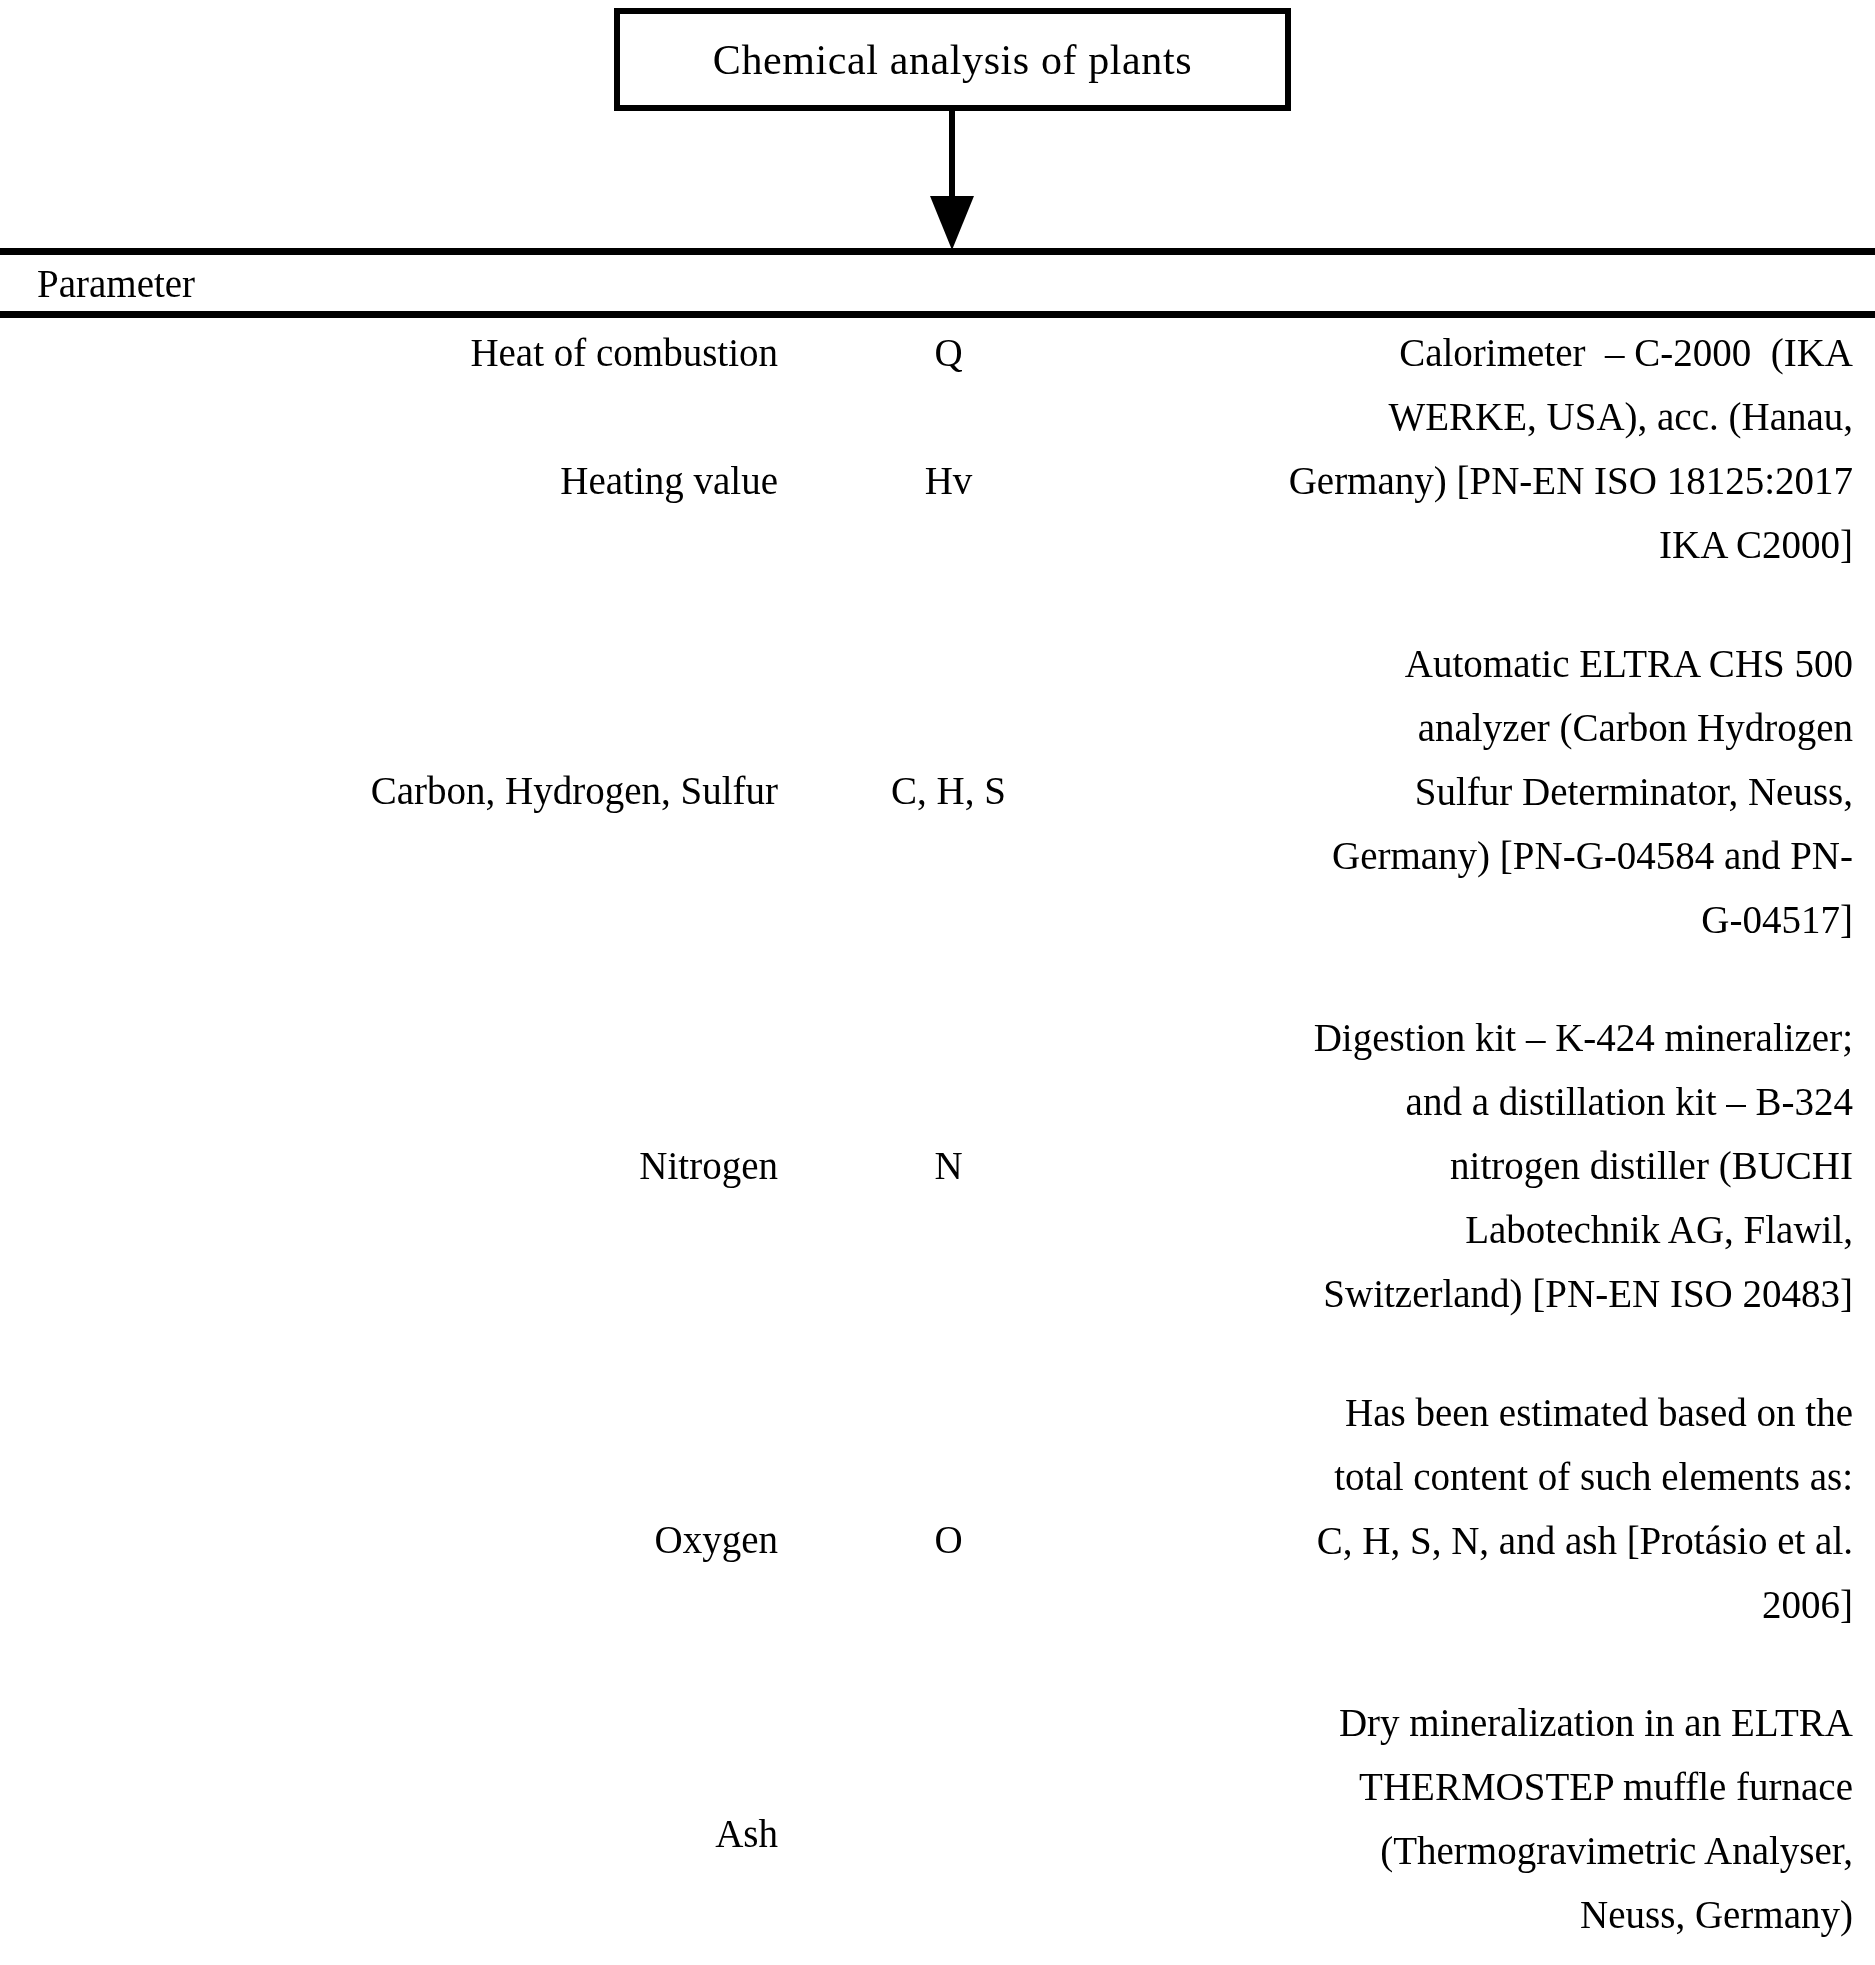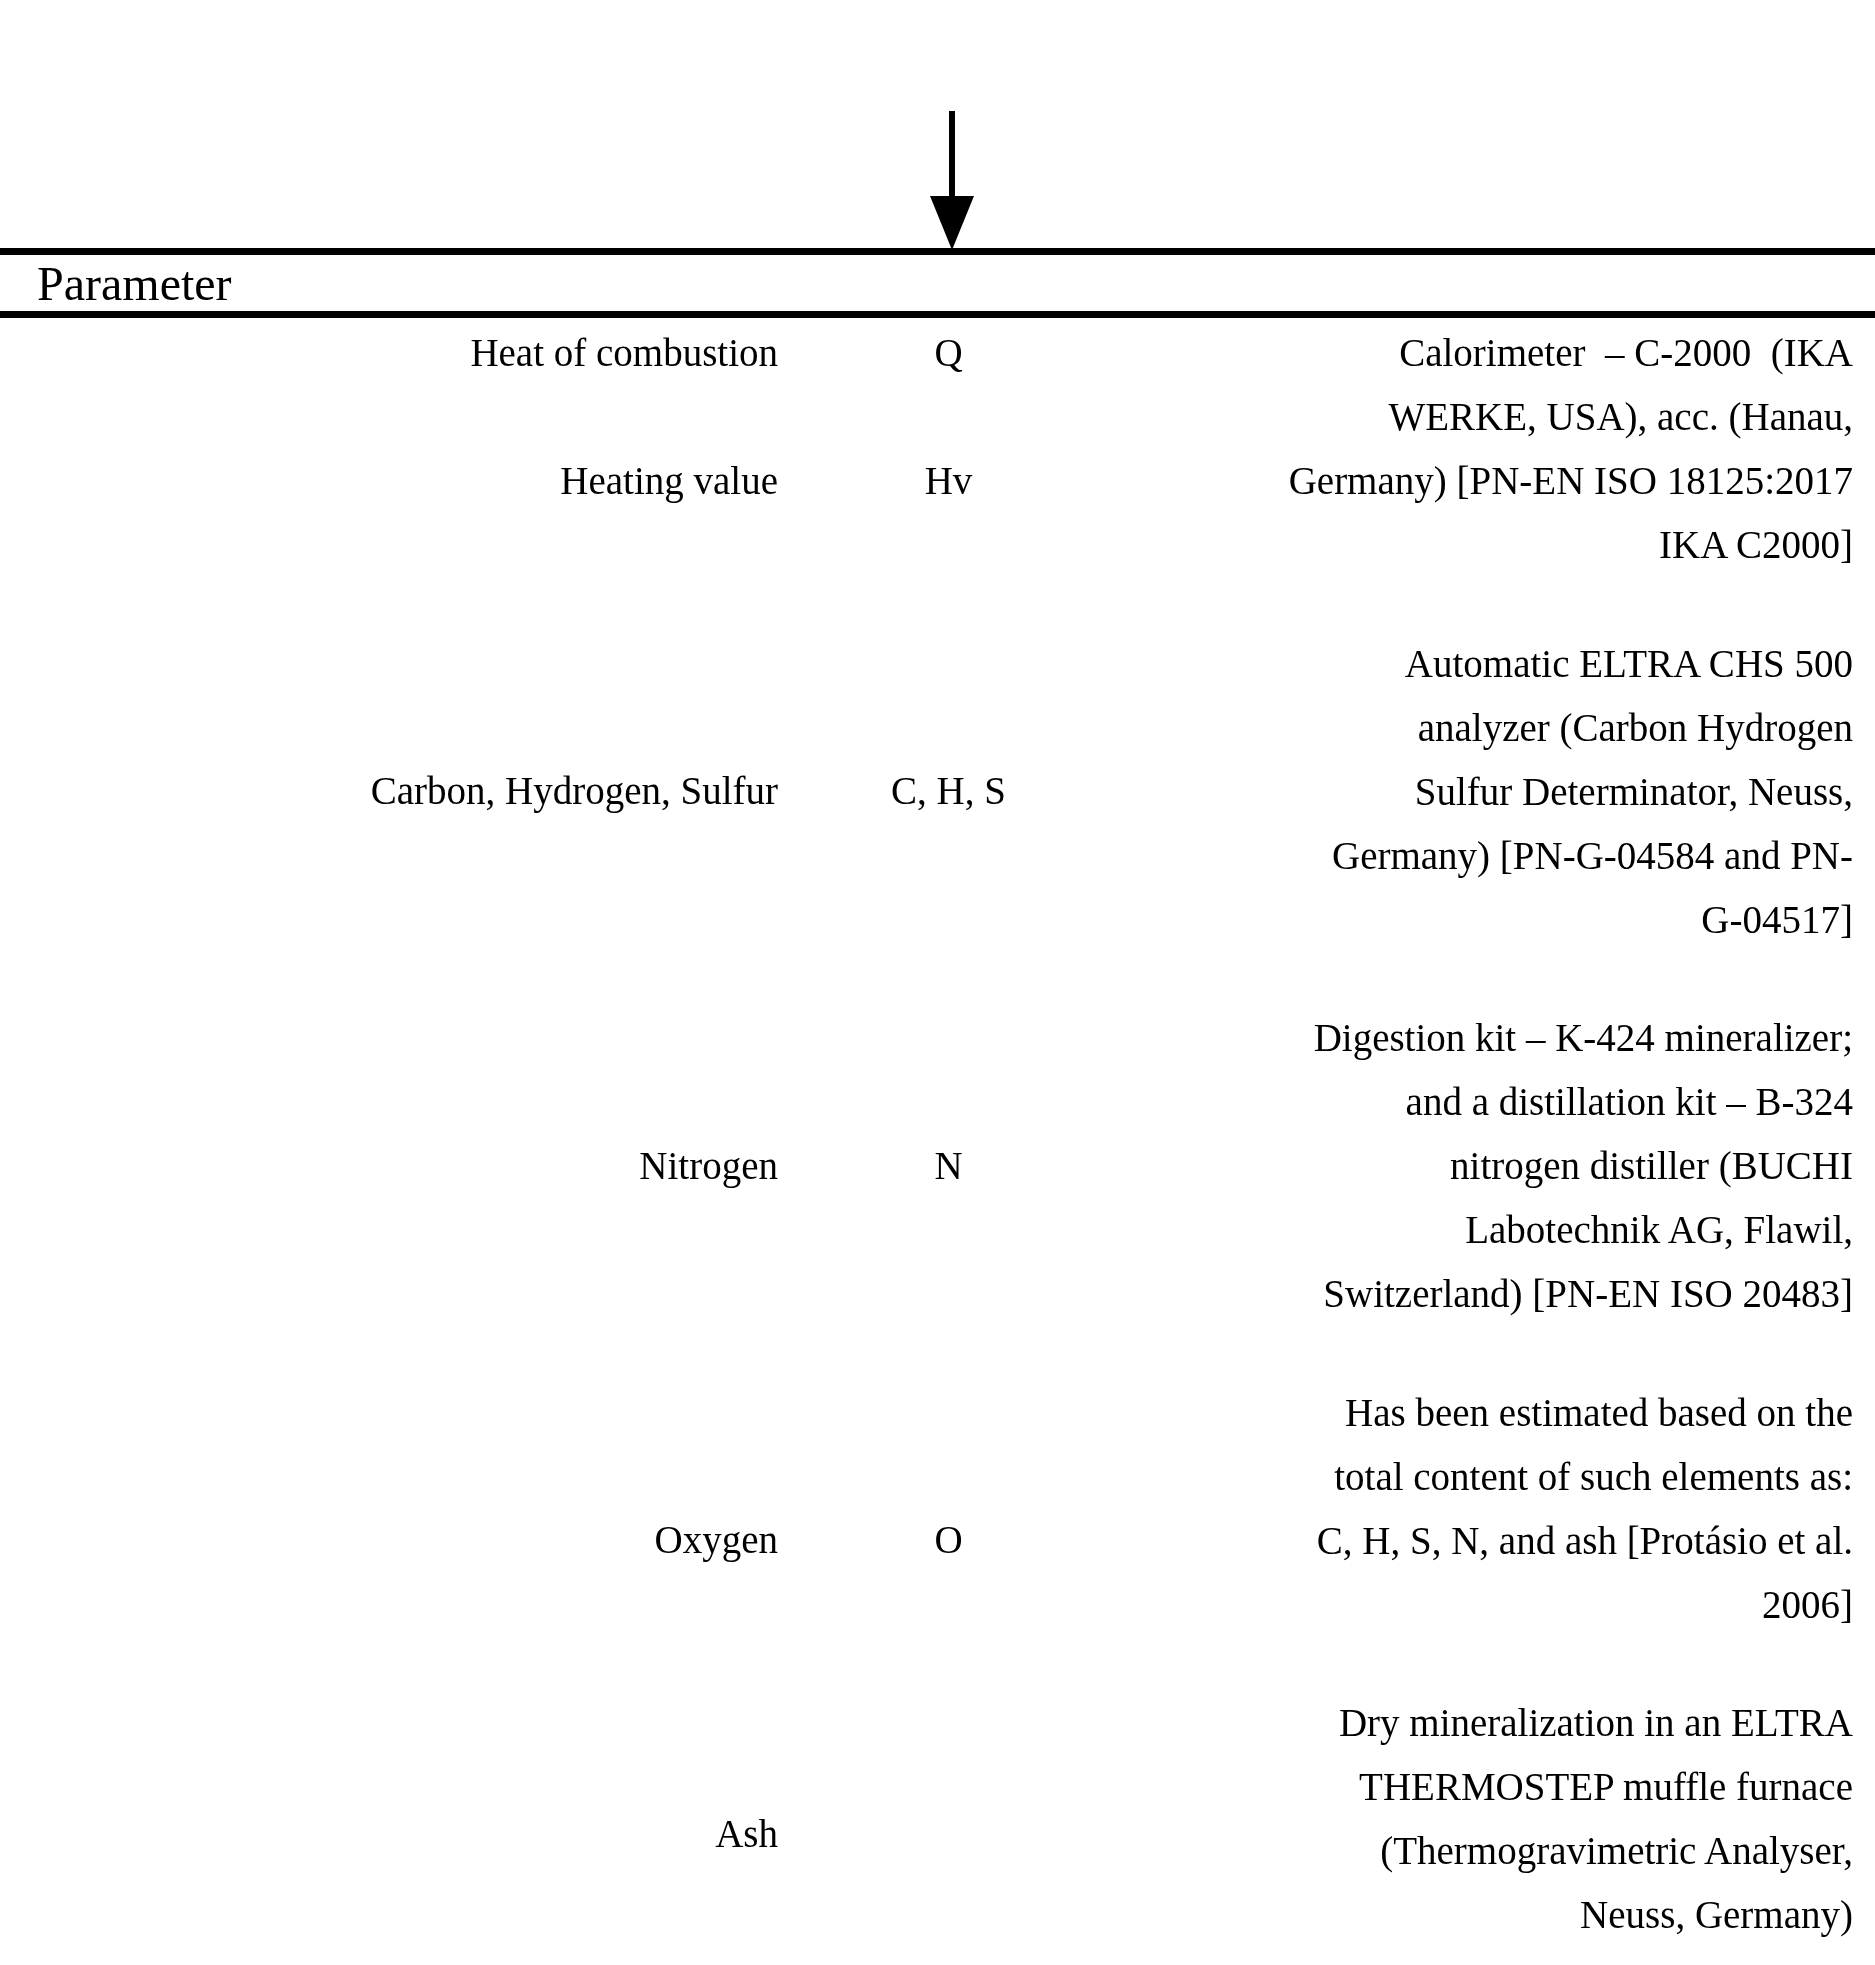--- a/index.html
+++ b/index.html
@@ -25,21 +25,21 @@
 
   
   .rule { position:absolute; left:0; width:1876px; height:6.8px; background:#000; }
   .rule-top { top:248px; }
   .rule-mid { top:311px; }
 
   
   .thead {
     position:absolute; top:255px; left:0; width:1876px; height:57px;
     display:grid; grid-template-columns:778px 341px 757px; align-items:center;
-    font-size:48px;
+    font-size:39px;
   }
   .th-param { padding-left:37px; text-align:left; }
   .th-abbr { text-align:center; }
   .th-methods { text-align:center; }
 
   
   table.tbody {
     position:absolute; top:318px; left:0; width:1876px;
     border-collapse:collapse; table-layout:fixed;
     font-size:39px; line-height:64px;
@@ -54,20 +54,23 @@
   tr.g2 td.param, tr.g2 td.abbr,
   tr.g3 td.param, tr.g3 td.abbr,
   tr.g4 td.param, tr.g4 td.abbr { padding-top:131px; }
   tr.g5 td.param { padding-top:114px; }
 </style>
 </head>
 <body>
 
 <div class="figure">
 
+  <div class="flow-box">
+    <span class="flow-box-label">Chemical analysis of plants</span>
+  </div>
 
   <div>
     <div class="arrow-stem"></div>
     <div class="arrow-head"></div>
   </div>
 
   <div class="rule rule-top"></div>
 
   <div class="thead">
     <div class="th-param">Parameter</div>

